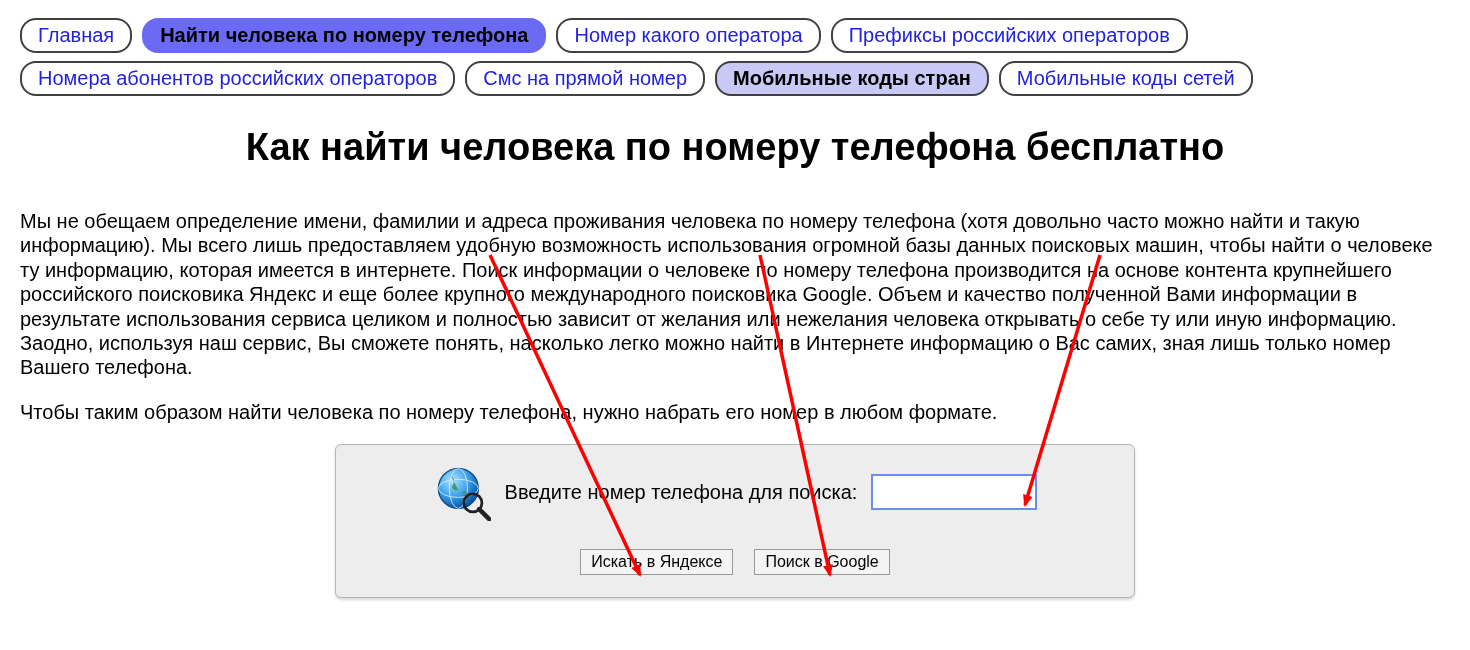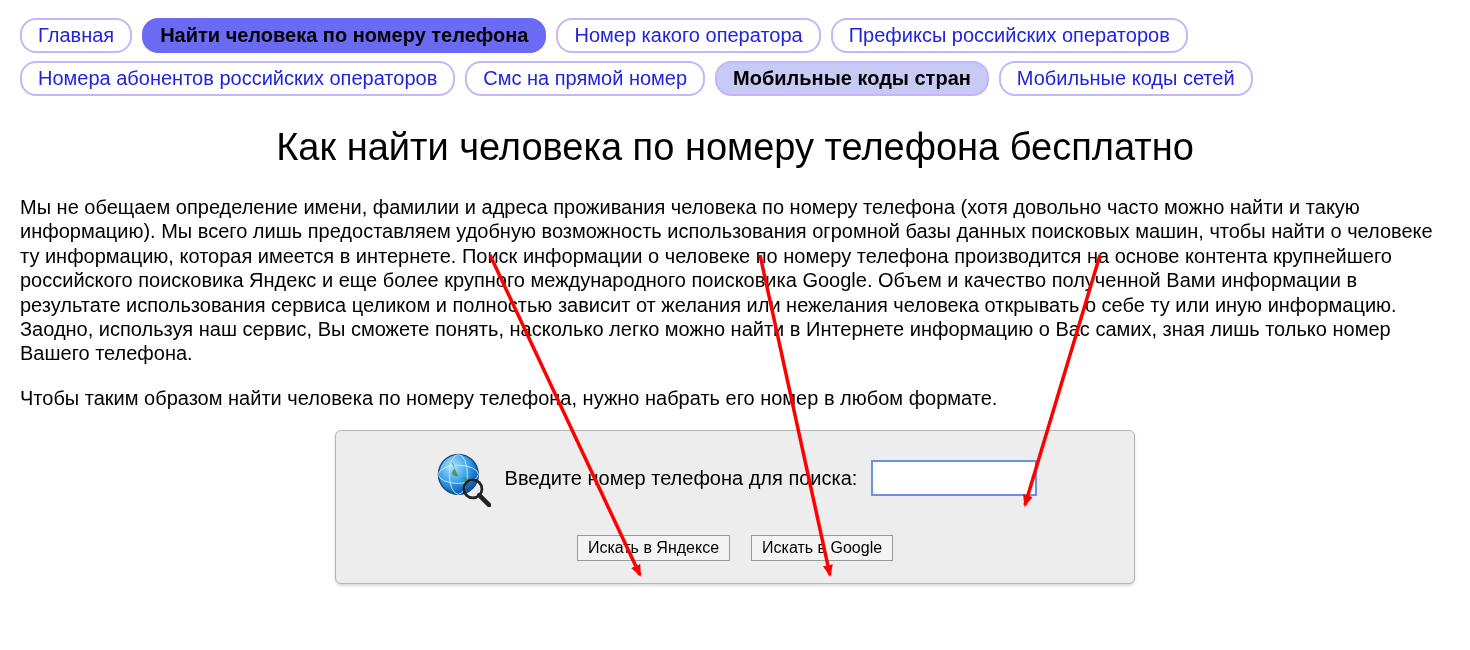--- a/index.html
+++ b/index.html
@@ -19,21 +19,21 @@
     display: flex;
     flex-wrap: wrap;
     gap: 8px 10px;
     margin-bottom: 28px;
   }
   .nav-item {
     display: inline-block;
     font-size: 20px;
     line-height: 1;
     padding: 5px 16px 6px 16px;
-    border: 2px solid #c4b5fd;
+    border: 2px solid #404040;
     border-radius: 16px;
     color: #2222dd;
     background: #ffffff;
     cursor: pointer;
     text-decoration: none;
     white-space: nowrap;
   }
   .nav-item.active {
     background: #6a6af5;
     color: #000000;
@@ -41,22 +41,22 @@
     font-weight: bold;
   }
   .nav-item.shade {
     background: #c9c9f6;
     color: #000000;
     font-weight: bold;
   }
   h1 {
     text-align: center;
     font-size: 38px;
-    font-weight: normal;
-    margin: 30px 0 26px 0;
+    font-weight: bold;
+    margin: 30px 0 40px 0;
   }
   .paragraph {
     font-size: 20px;
     line-height: 1.22;
     margin: 0 0 20px 0;
   }
   .paragraph b { font-weight: normal; }
   .search-panel {
     width: 800px;
     margin: 10px auto 0 auto;
@@ -153,21 +153,21 @@
           <path d="M32 32c4-1 8 1 8 5- community" fill="#3d8f3d" opacity="0.8"></path>
           <circle cx="44" cy="44" r="10" fill="none" stroke="#222" stroke-width="3"></circle>
           <line x1="51" y1="51" x2="62" y2="62" stroke="#222" stroke-width="5" stroke-linecap="round"></line>
         </svg>
       </span>
       <span class="search-label">Введите номер телефона для поиска:</span>
       <input class="phone-input" type="text" value="" style="">
     </div>
     <div class="buttons-row">
       <button class="search-btn">Искать в Яндексе</button>
-      <button class="search-btn">Искать в Google</button>
+      <button class="search-btn">Поиск в Google</button>
     </div>
   </div>
 
   <svg class="arrows-layer" viewBox="0 0 1470 650">
     <defs>
       <marker id="ah" markerWidth="14" markerHeight="14" refX="10" refY="5" orient="auto" markerUnits="userSpaceOnUse">
         <path d="M0,0 L12,5 L0,10 Z" fill="#ff0000"></path>
       </marker>
     </defs>
     <line x1="490" y1="255" x2="640" y2="575" stroke="#ff0000" stroke-width="3.5" marker-end="url(#ah)"></line>

